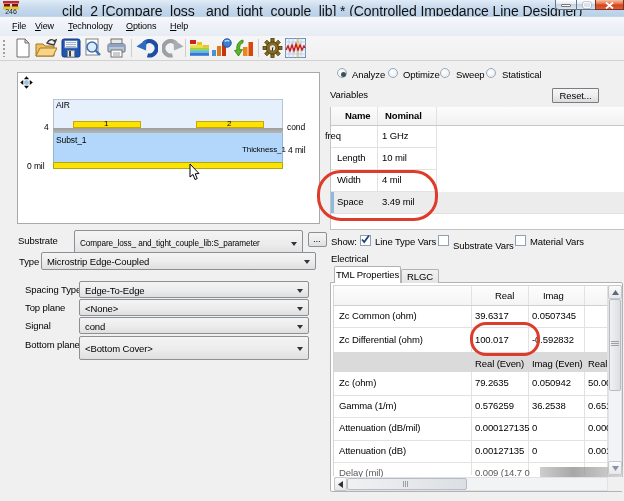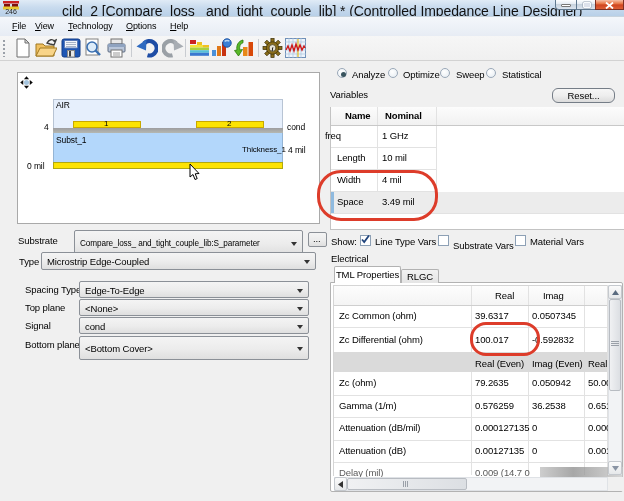--- a/index.html
+++ b/index.html
@@ -23,21 +23,21 @@
 
 #diagpanel { left:17px; top:72px; width:303px; height:152px; background:#fff; border:1px solid #a9a9a9; }
 
 .combo { position:absolute; border:1px solid #8b9097; background:linear-gradient(#f4f4f4,#ececec 55%,#dfdfdf); border-radius:2px; }
 .combo .ctext { position:absolute; left:5px; top:50%; transform:translateY(-50%); white-space:nowrap; font-size:9.5px; }
 .combo .carr { position:absolute; right:5px; top:50%; margin-top:-1px; width:0; height:0; border-left:3.5px solid transparent; border-right:3.5px solid transparent; border-top:4px solid #333; }
 .lbl { position:absolute; font-size:9.5px; white-space:nowrap; }
 
 .radio { position:absolute; width:10px; height:10px; border-radius:50%; border:1px solid #9aa8b8; background:radial-gradient(circle at 40% 35%, #fff, #e4ebf1); }
 .radio.sel::after { content:""; position:absolute; left:2.5px; top:2.5px; width:5px; height:5px; border-radius:50%; background:#39545e; }
-#resetbtn { left:552px; top:88px; width:63px; height:15px; border:1px solid #757d87; border-radius:6px; background:linear-gradient(#f6f6f6,#eee 50%,#dcdcdc); text-align:center; font-size:9.5px; line-height:13px; }
+#resetbtn { left:552px; top:88px; width:47px; height:15px; border:1px solid #757d87; border-radius:1px; background:linear-gradient(#f6f6f6,#eee 50%,#dcdcdc); text-align:center; font-size:9.5px; line-height:13px; }
 
 #vartable { left:330px; top:107px; width:294px; height:123px; background:#fff; border-top:1px solid #c3c3c3; border-left:1px solid #c3c3c3; border-bottom:1px solid #c3c3c3; }
 .vhdr { position:absolute; font-weight:bold; font-size:9.5px; }
 .vcell { position:absolute; font-size:9.5px; }
 .gridv { position:absolute; width:1px; background:#e2e2e2; }
 .gridh { position:absolute; height:1px; background:#e2e2e2; }
 
 .cb { position:absolute; width:11px; height:11px; border:1px solid #8da0b5; background:#fff; }
 
 #tab1 { left:334px; top:266px; width:67px; height:17px; white-space:nowrap; background:#fff; border:1px solid #b2b2b2; border-bottom:none; border-radius:2px 2px 0 0; font-size:9.5px; text-align:center; line-height:16px; z-index:3; }

